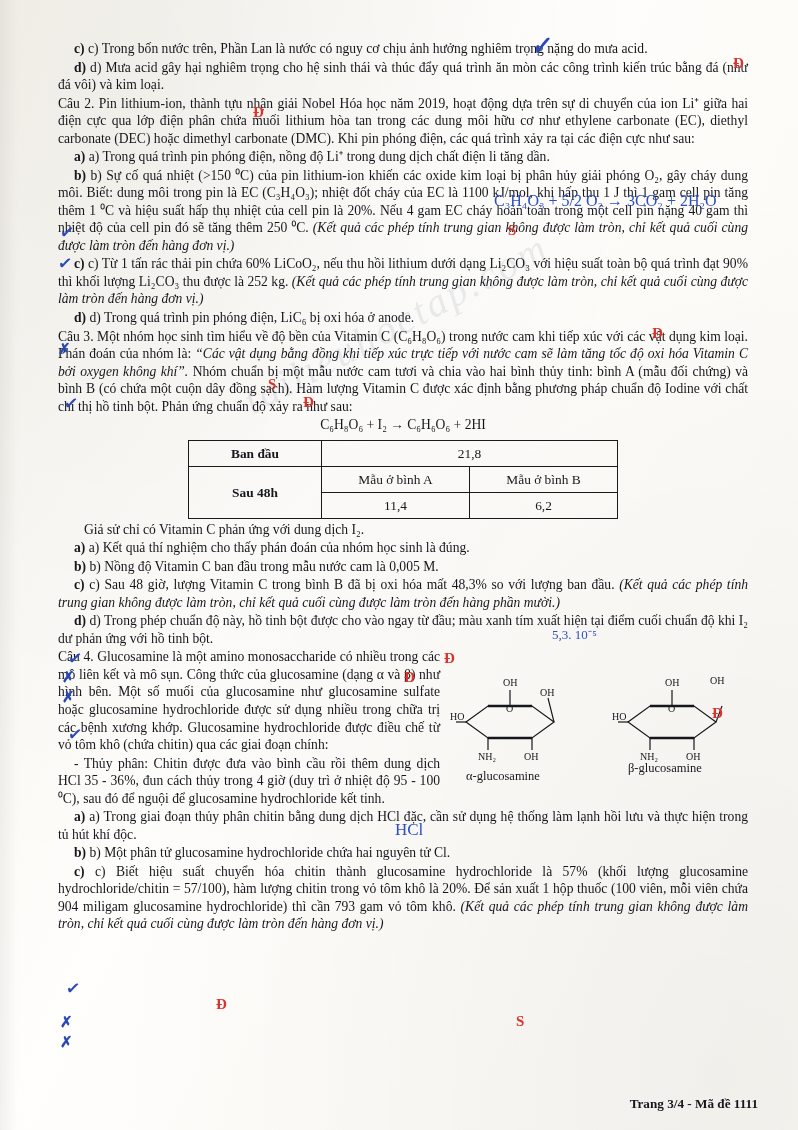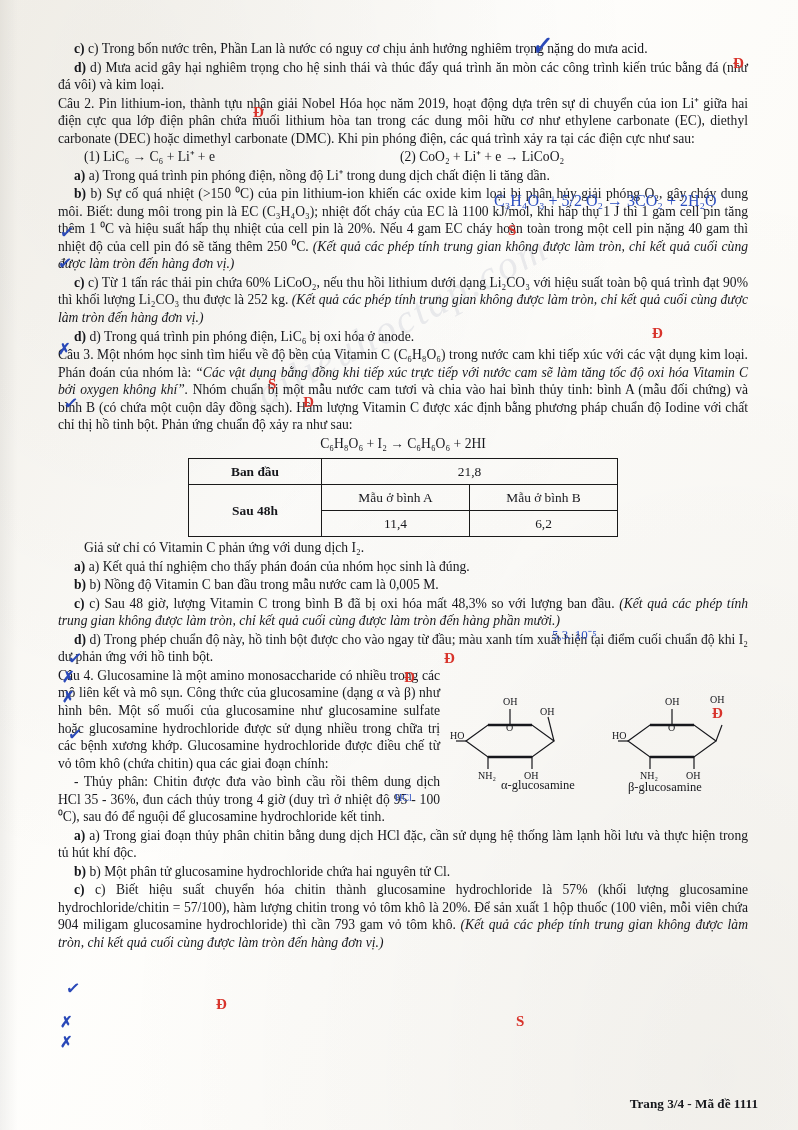--- a/index.html
+++ b/index.html
@@ -158,24 +158,20 @@
   <div class="paper-texture"></div>
   <div class="watermark">tailieuhoctap.com</div>
 
   <div class="content">
 
     <p class="p indent-sm"><span class="bold">c)</span> <span style="display:inline">c) Trong bốn nước trên, Phần Lan là nước có nguy cơ chịu ảnh hưởng nghiêm trọng nặng do mưa acid.</span></p>
     <p class="p indent-sm"><span class="bold">d)</span> <span style="display:inline">d) Mưa acid gây hại nghiêm trọng cho hệ sinh thái và thúc đẩy quá trình ăn mòn các công trình kiến trúc bằng đá (như đá vôi) và kim loại.</span></p>
 
     <p class="p"><span class="qhead">Câu 2.</span> <span style="display:inline">Pin lithium-ion, thành tựu nhận giải Nobel Hóa học năm 2019, hoạt động dựa trên sự di chuyển của ion Li⁺ giữa hai điện cực qua lớp điện phân chứa muối lithium hòa tan trong các dung môi hữu cơ như ethylene carbonate (EC), diethyl carbonate (DEC) hoặc dimethyl carbonate (DMC). Khi pin phóng điện, các quá trình xảy ra tại các điện cực như sau:</span></p>
 
-    <div class="opt-row">
-      <div class="o1">(1) LiC₆ → C₆ + Li⁺ + e</div>
-      <div class="o2">(2) CoO₂ + Li⁺ + e → LiCoO₂</div>
-    </div>
 
     <p class="p indent-sm"><span class="bold">a)</span> <span style="display:inline">a) Trong quá trình pin phóng điện, nồng độ Li⁺ trong dung dịch chất điện li tăng dần.</span></p>
     <p class="p indent-sm"><span class="bold">b)</span> <span style="display:inline">b) Sự cố quá nhiệt (&gt;150 ⁰C) của pin lithium-ion khiến các oxide kim loại bị phân hủy giải phóng O₂, gây cháy dung môi. Biết: dung môi trong pin là EC (C₃H₄O₃); nhiệt đốt cháy của EC là 1100 kJ/mol, khi hấp thụ 1 J thì 1 gam cell pin tăng thêm 1 ⁰C và hiệu suất hấp thụ nhiệt của cell pin là 20%. Nếu 4 gam EC cháy hoàn toàn trong một cell pin nặng 40 gam thì nhiệt độ của cell pin đó sẽ tăng thêm 250 ⁰C.</span> <span class="ital" style="display:inline">(Kết quả các phép tính trung gian không được làm tròn, chỉ kết quả cuối cùng được làm tròn đến hàng đơn vị.)</span></p>
     <p class="p indent-sm"><span class="bold">c)</span> <span style="display:inline">c) Từ 1 tấn rác thải pin chứa 60% LiCoO₂, nếu thu hồi lithium dưới dạng Li₂CO₃ với hiệu suất toàn bộ quá trình đạt 90% thì khối lượng Li₂CO₃ thu được là 252 kg.</span> <span class="ital" style="display:inline">(Kết quả các phép tính trung gian không được làm tròn, chỉ kết quả cuối cùng được làm tròn đến hàng đơn vị.)</span></p>
     <p class="p indent-sm"><span class="bold">d)</span> <span style="display:inline">d) Trong quá trình pin phóng điện, LiC₆ bị oxi hóa ở anode.</span></p>
 
     <p class="p"><span class="qhead">Câu 3.</span> <span style="display:inline">Một nhóm học sinh tìm hiểu về độ bền của Vitamin C (C₆H₈O₆) trong nước cam khi tiếp xúc với các vật dụng kim loại. Phán đoán của nhóm là:</span> <span class="ital" style="display:inline">“Các vật dụng bằng đồng khi tiếp xúc trực tiếp với nước cam sẽ làm tăng tốc độ oxi hóa Vitamin C bởi oxygen không khí”.</span> <span style="display:inline">Nhóm chuẩn bị một mẫu nước cam tươi và chia vào hai bình thủy tinh: bình A (mẫu đối chứng) và bình B (có chứa một cuộn dây đồng sạch). Hàm lượng Vitamin C được xác định bằng phương pháp chuẩn độ Iodine với chất chỉ thị hồ tinh bột. Phản ứng chuẩn độ xảy ra như sau:</span></p>
 
     <p class="p center">C₆H₈O₆ + I₂ → C₆H₆O₆ + 2HI</p>
 
@@ -234,21 +230,21 @@
           <line x1="84" y1="88" x2="84" y2="100"></line>
           <line x1="40" y1="88" x2="40" y2="100"></line>
         </g>
         <text x="217" y="36" font-size="10" font-family="Liberation Serif, serif" fill="#16171c">OH</text>
         <text x="262" y="34" font-size="10" font-family="Liberation Serif, serif" fill="#16171c">OH</text>
         <text x="164" y="70" font-size="10" font-family="Liberation Serif, serif" fill="#16171c">HO</text>
         <text x="192" y="110" font-size="10" font-family="Liberation Serif, serif" fill="#16171c">NH₂</text>
         <text x="238" y="110" font-size="10" font-family="Liberation Serif, serif" fill="#16171c">OH</text>
         <text x="220" y="62" font-size="10" font-family="Liberation Serif, serif" fill="#16171c">O</text>
       </svg>
-      <div class="struct-label" style="left:18px; top:108px;margin-left:35px;">α-glucosamine</div>
+      <div class="struct-label" style="left:18px; top:118px;">α-glucosamine</div>
       <div class="struct-label" style="left:180px; top:110px;">β-glucosamine</div>
     </div>
 
     <p class="p"><span class="qhead">Câu 4.</span> <span style="display:inline">Glucosamine là một amino monosaccharide có nhiều trong các mô liên kết và mô sụn. Công thức của glucosamine (dạng α và β) như hình bên. Một số muối của glucosamine như glucosamine sulfate hoặc glucosamine hydrochloride được sử dụng nhiều trong chữa trị các bệnh xương khớp. Glucosamine hydrochloride được điều chế từ vỏ tôm khô (chứa chitin) qua các giai đoạn chính:</span></p>
     <p class="p indent-sm">- Thủy phân: Chitin được đưa vào bình cầu rồi thêm dung dịch HCl 35 - 36%, đun cách thủy trong 4 giờ (duy trì ở nhiệt độ 95 - 100 ⁰C), sau đó để nguội để glucosamine hydrochloride kết tinh.</p>
     <p class="p indent-sm"><span class="bold">a)</span> <span style="display:inline">a) Trong giai đoạn thủy phân chitin bằng dung dịch HCl đặc, cần sử dụng hệ thống làm lạnh hồi lưu và thực hiện trong tủ hút khí độc.</span></p>
     <p class="p indent-sm"><span class="bold">b)</span> <span style="display:inline">b) Một phân tử glucosamine hydrochloride chứa hai nguyên tử Cl.</span></p>
     <p class="p indent-sm"><span class="bold">c)</span> <span style="display:inline">c) Biết hiệu suất chuyển hóa chitin thành glucosamine hydrochloride là 57% (khối lượng glucosamine hydrochloride/chitin = 57/100), hàm lượng chitin trong vỏ tôm khô là 20%. Để sản xuất 1 hộp thuốc (100 viên, mỗi viên chứa 904 miligam glucosamine hydrochloride) thì cần 793 gam vỏ tôm khô.</span> <span class="ital" style="display:inline">(Kết quả các phép tính trung gian không được làm tròn, chỉ kết quả cuối cùng được làm tròn đến hàng đơn vị.)</span></p>
   </div>
 
@@ -275,21 +271,21 @@
 
   <div class="xmark" style="left:62px; top:668px;">✗</div>
   <div class="mark mark-red" style="left:404px; top:669px; font-size:15px;">Đ</div>
 
   <div class="xmark" style="left:62px; top:688px;">✗</div>
   <div class="mark mark-red" style="left:712px; top:705px; font-size:15px;">Đ</div>
 
   <div class="check" style="left:68px; top:724px;">✓</div>
 
   <div class="scribble" style="left:552px; top:625px; font-size:13px;">5,3. 10⁻⁵</div>
-  <div class="scribble" style="left:395px; top:792px; font-size:10px;">HCl</div>
+  <div class="scribble" style="left:395px; top:820px; font-size:17px;">HCl</div>
 
   <div class="check" style="left:66px; top:978px;">✓</div>
   <div class="mark mark-red" style="left:216px; top:996px; font-size:15px;">Đ</div>
 
   <div class="xmark" style="left:60px; top:1013px;">✗</div>
   <div class="mark mark-red" style="left:516px; top:1013px; font-size:15px;">S</div>
 
   <div class="xmark" style="left:60px; top:1033px;">✗</div>
 
   <div class="footer">Trang 3/4 - Mã đề 1111</div>

